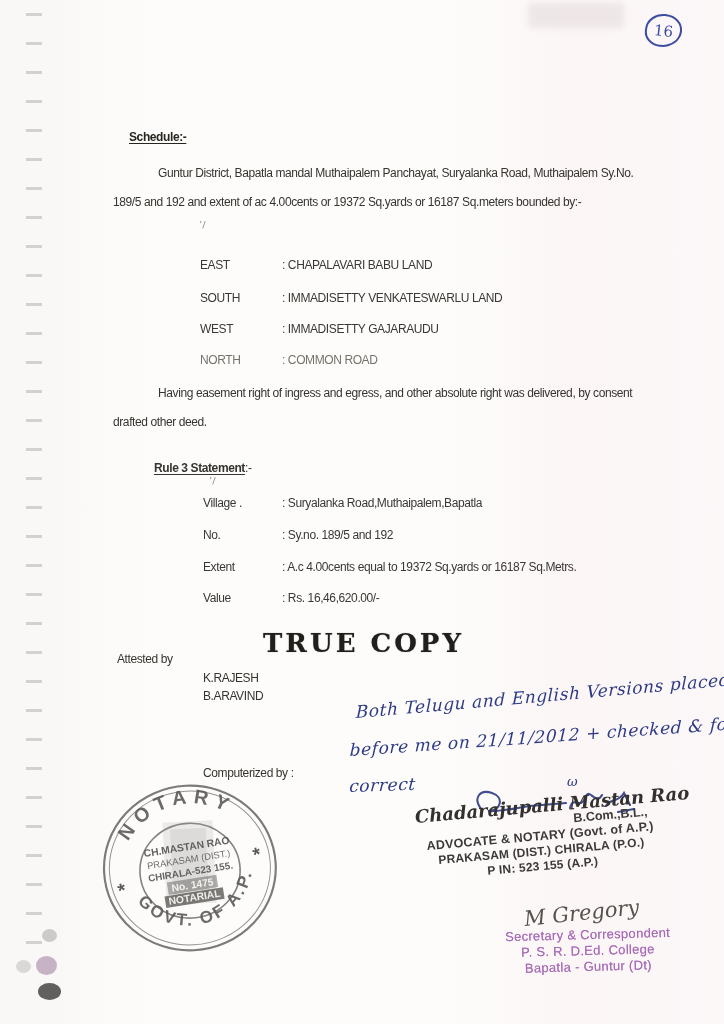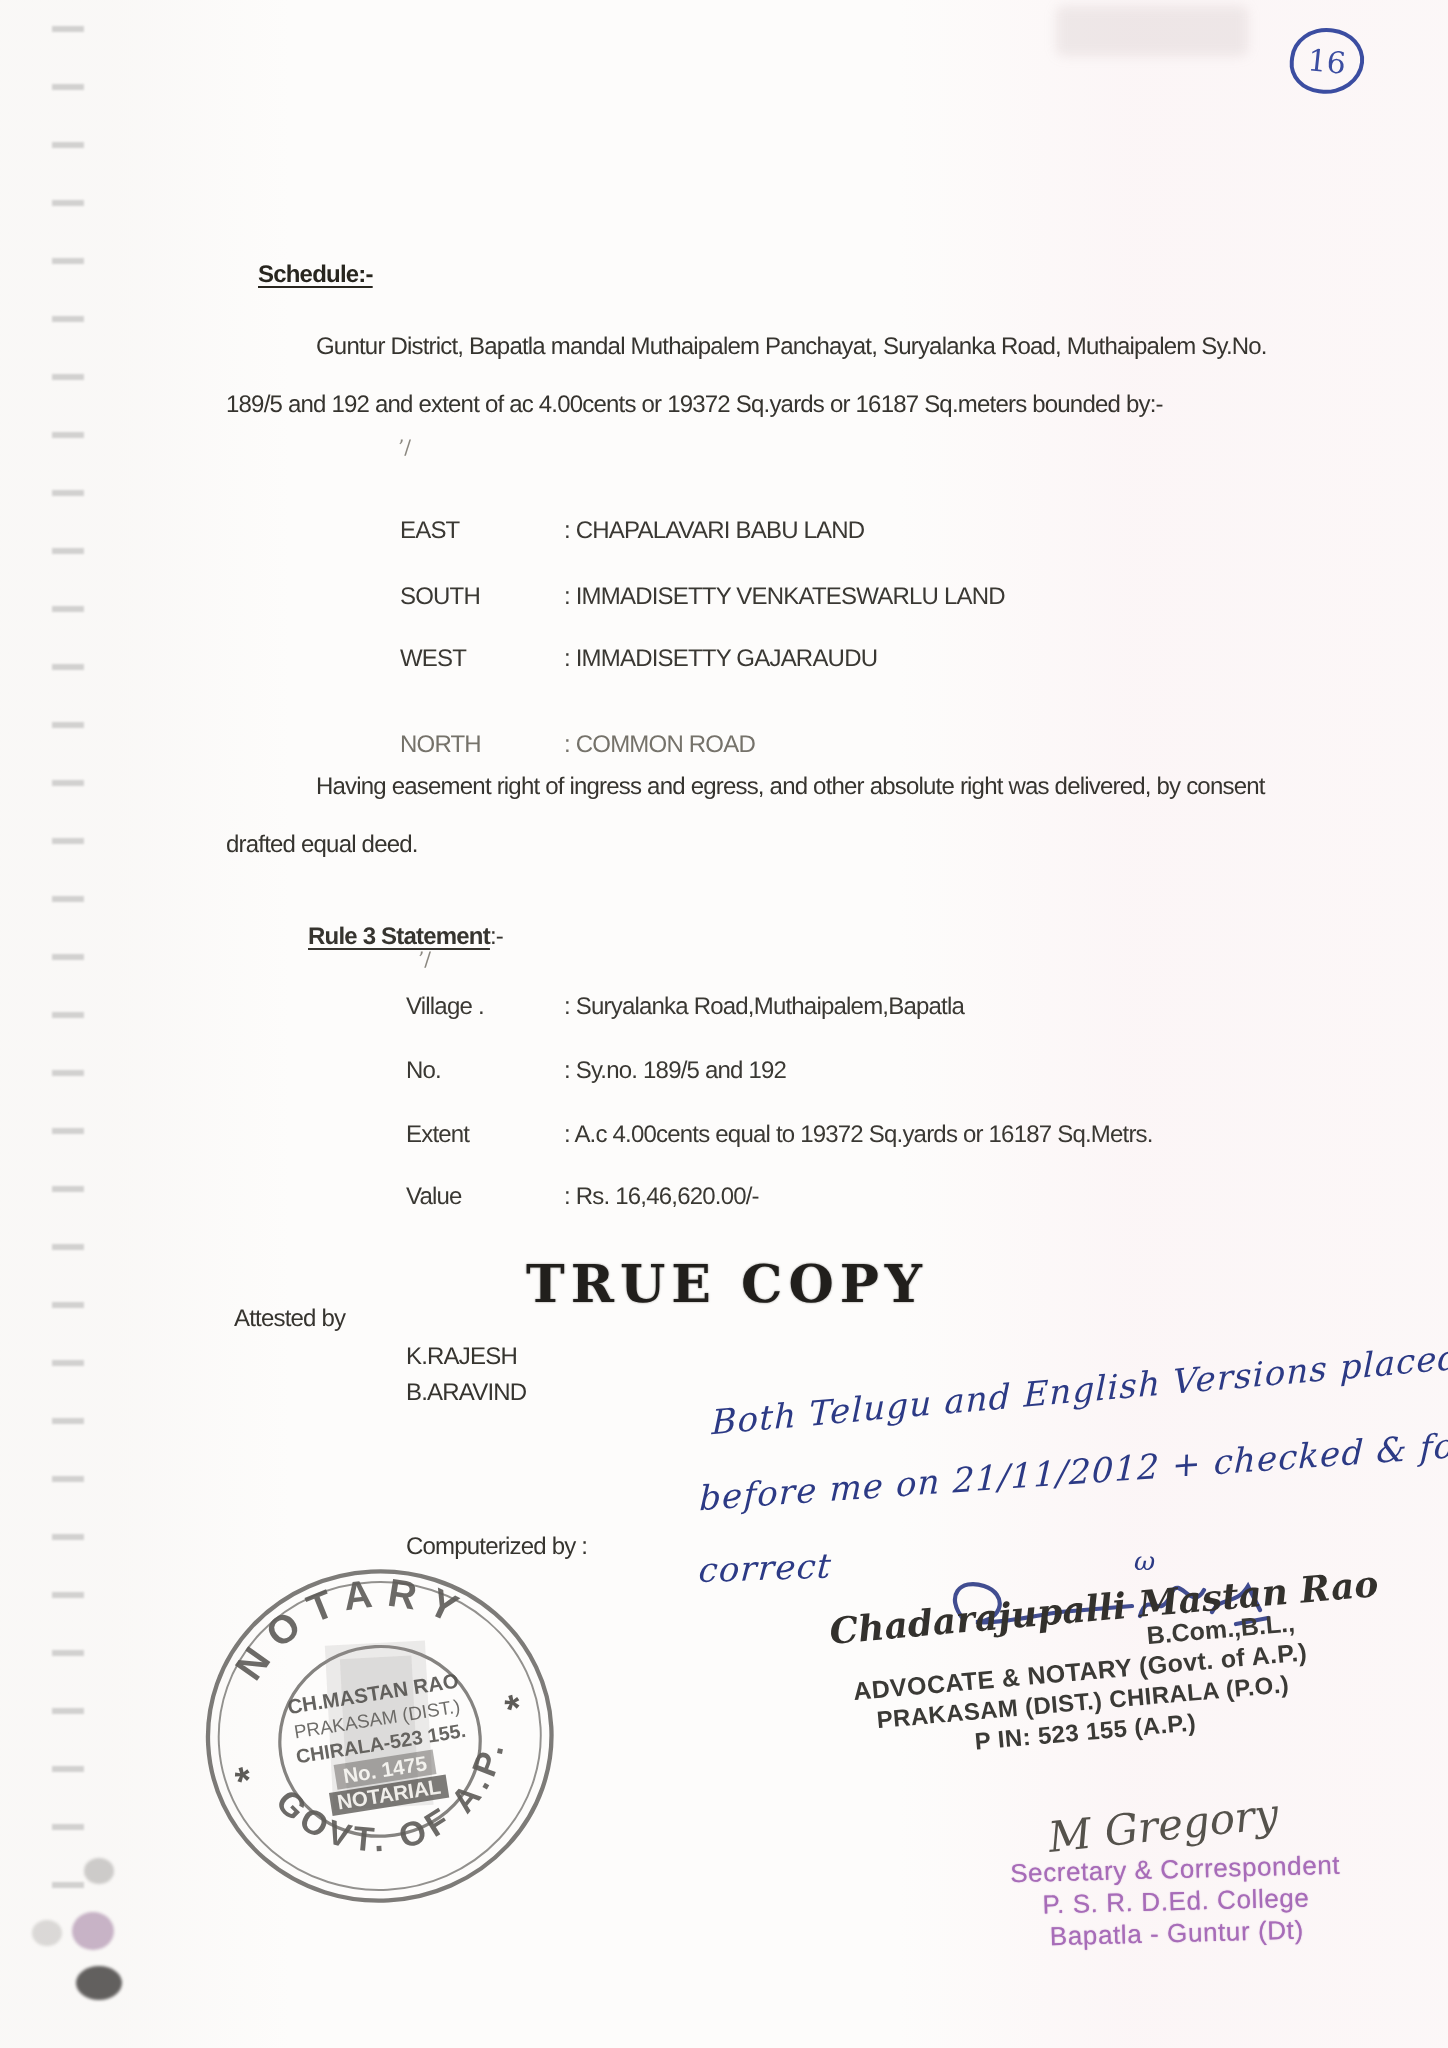--- a/index.html
+++ b/index.html
@@ -13,21 +13,21 @@
     background:
       linear-gradient(to right, rgba(246,244,242,.5) 0 8%, rgba(255,255,255,0) 20%),
       linear-gradient(to right, rgba(255,255,255,0) 62%, rgba(250,238,241,.45) 78%, rgba(249,236,240,.30) 100%),
       #fdfcfb;
   }
   .typed{position:absolute;font-size:12px;letter-spacing:-0.4px;color:#36342f;white-space:nowrap;}
   .typed.bold{font-weight:bold;color:#28261f;}
   .underl{text-decoration:underline;text-underline-offset:2px;}
   .row{position:absolute;display:flex;font-size:12px;letter-spacing:-0.4px;color:#3a3833;white-space:nowrap;}
   .row .lbl{display:inline-block;width:82px;}
-  .row.faded{color:#75726a;margin-top:12px;}
+  .row.faded{color:#75726a;}
   .truecopy{
     position:absolute;font-family:"DejaVu Serif",serif;font-weight:bold;
     font-size:26px;letter-spacing:3px;color:#211f1c;white-space:nowrap;
     text-shadow:0 0 1px rgba(35,32,28,.55);
   }
   .hand{
     position:absolute;font-family:"DejaVu Serif",serif;font-style:italic;
     color:#2c3a85;white-space:nowrap;letter-spacing:.6px;
   }
   .badge{
@@ -108,21 +108,21 @@
   <div class="row" style="left:200px;top:322px;">
     <span class="lbl">WEST</span>
     <span>: IMMADISETTY GAJARAUDU</span>
   </div>
   <div class="row faded" style="left:200px;top:353px;">
     <span class="lbl">NORTH</span>
     <span>: COMMON ROAD</span>
   </div>
 
   <div class="typed" style="left:158px;top:386px;">Having easement right of ingress and egress, and other absolute right was delivered, by consent</div>
-  <div class="typed" style="left:113px;top:415px;">drafted equal deed.</div>
+  <div class="typed" style="left:113px;top:415px;">drafted other deed.</div>
 
   <div class="typed" style="left:113px;top:461px;">
     <span class="bold underl" style="font-weight:bold;margin-left:41px;">Rule 3 Statement</span><span>:-</span>
   </div>
   <div class="row" style="left:203px;top:496px;justify-content:center;">
     <span class="lbl" style="width:79px;">Village .</span>
     <span>: Suryalanka Road,Muthaipalem,Bapatla</span>
   </div>
   <div class="row" style="left:203px;top:528px;">
     <span class="lbl" style="width:79px;">No.</span>

